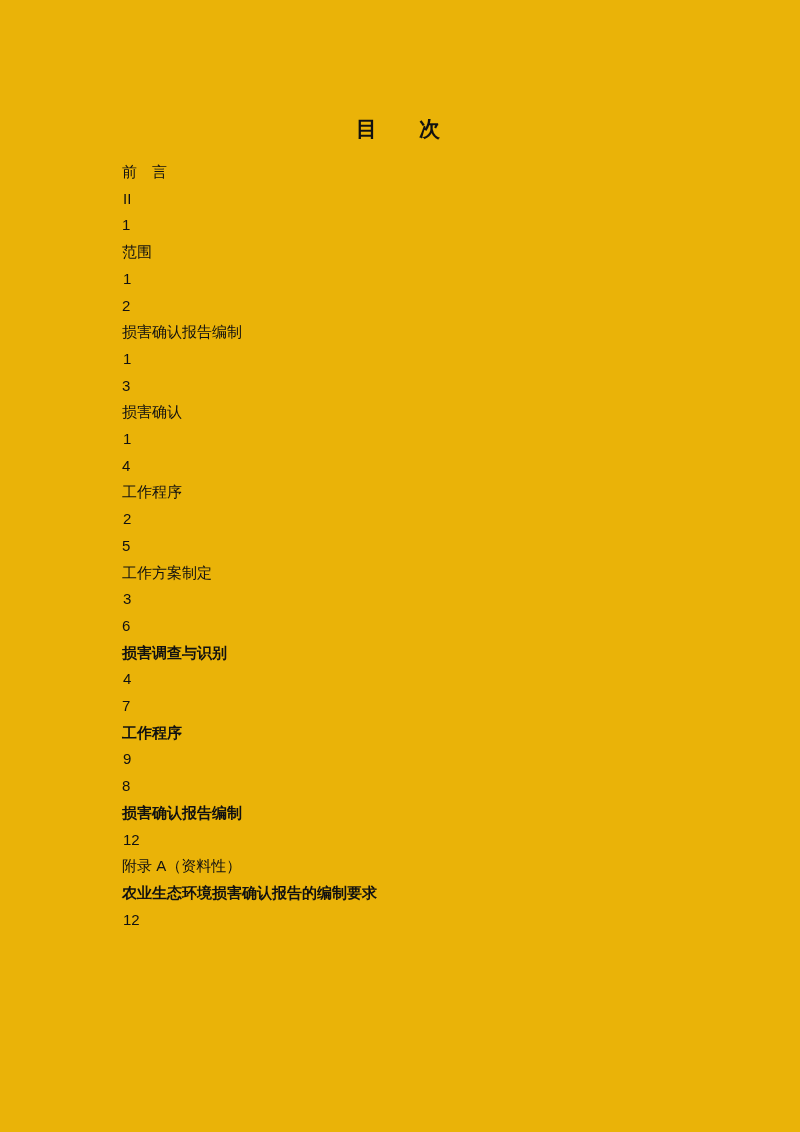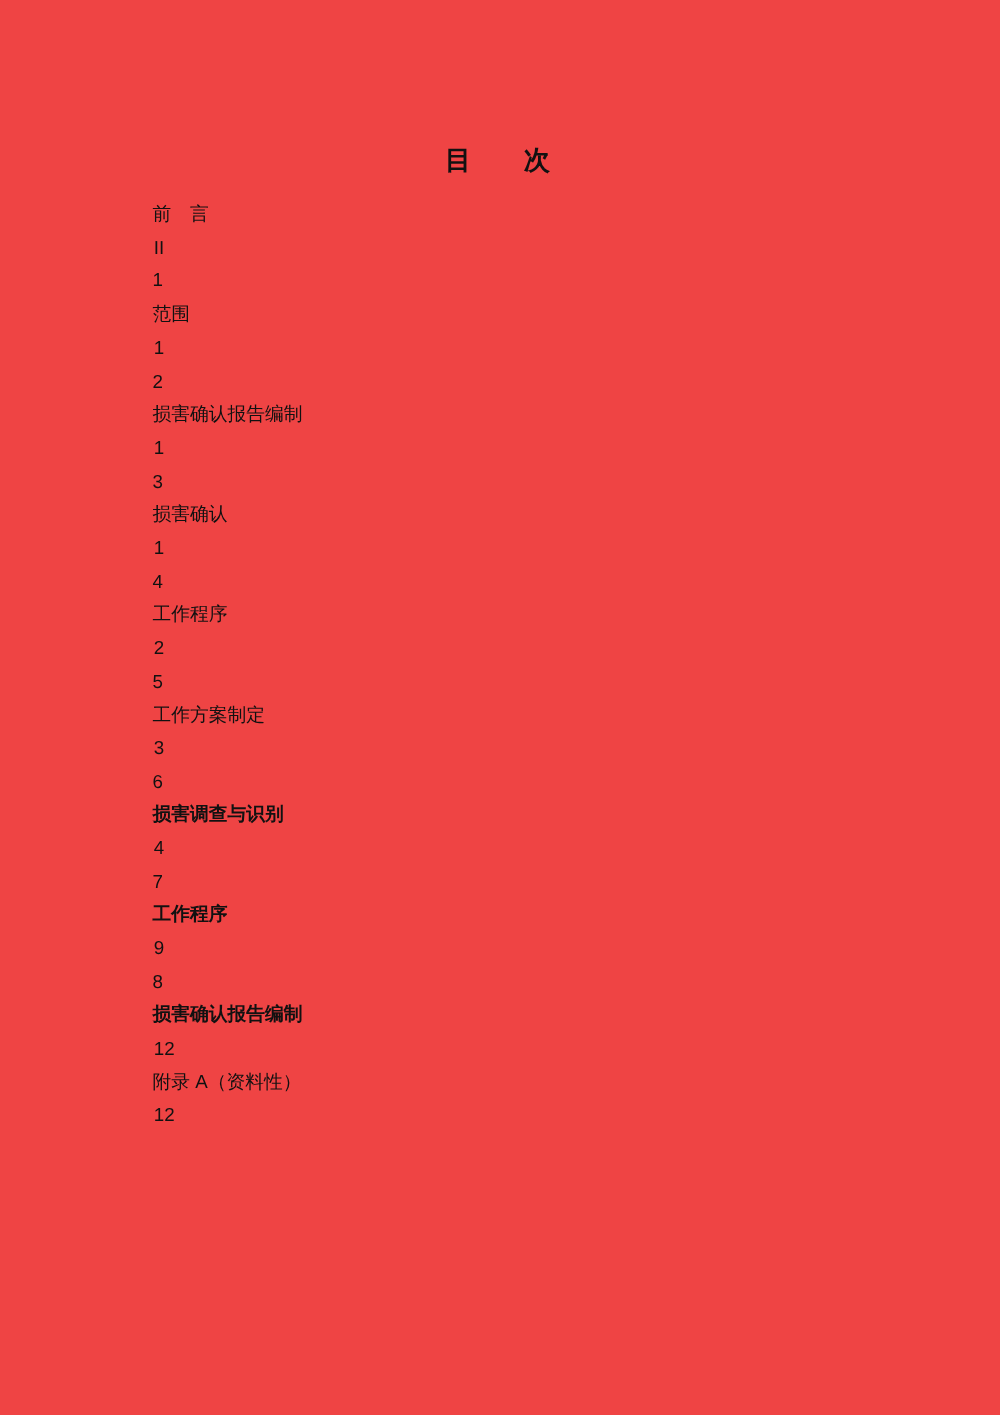--- a/index.html
+++ b/index.html
@@ -4,21 +4,21 @@
 <style>
   html, body {
     margin: 0;
     padding: 0;
     background: #ffffff;
   }
   .page {
     position: relative;
     width: 800px;
     height: 1132px;
-    background: #ef4444;
+    background: #eab308;
     overflow: hidden;
     font-family: "Liberation Sans", "DejaVu Sans", sans-serif;
     color: #111111;
   }
   .content {
     position: absolute;
     left: 120px;
     top: 0;
     width: 556px;
   }
@@ -49,21 +49,20 @@
   }
   .toc-row .prefix {
     flex: none;
     margin-right: 8px;
   }
   .toc-row .label {
     flex: none;
   }
   .toc-row.bold .label {
     font-weight: bold;
-    font-family: Liberation Mono, monospace;
   }
   .toc-row .dots {
     flex: 1 1 0;
     min-width: 0;
     overflow: hidden;
     margin-left: 2px;
     letter-spacing: 0.2px;
     color: #1a1a1a;
   }
   .toc-row .pagenum {
@@ -137,18 +136,19 @@
         <div class="toc-row bold">
     <span class="num">8</span>
 
     <span class="label">损害确认报告编制</span>
     <span class="dots">............................................................................................................................................................................................................................</span>
     <span class="pagenum">12</span>
   </div>
         <div class="toc-row bold">
 
     <span class="prefix">附录 A（资料性）</span>
+    <span class="label">农业生态环境损害确认报告的编制要求</span>
     <span class="dots">............................................................................................................................................................................................................................</span>
     <span class="pagenum">12</span>
   </div>
       </div>
   </div>
 </div>
 
 </body></html>

